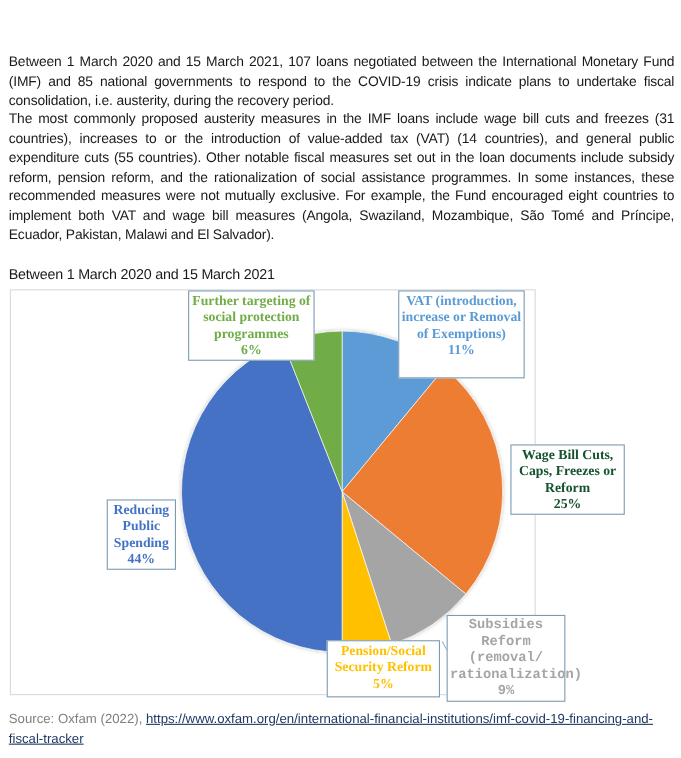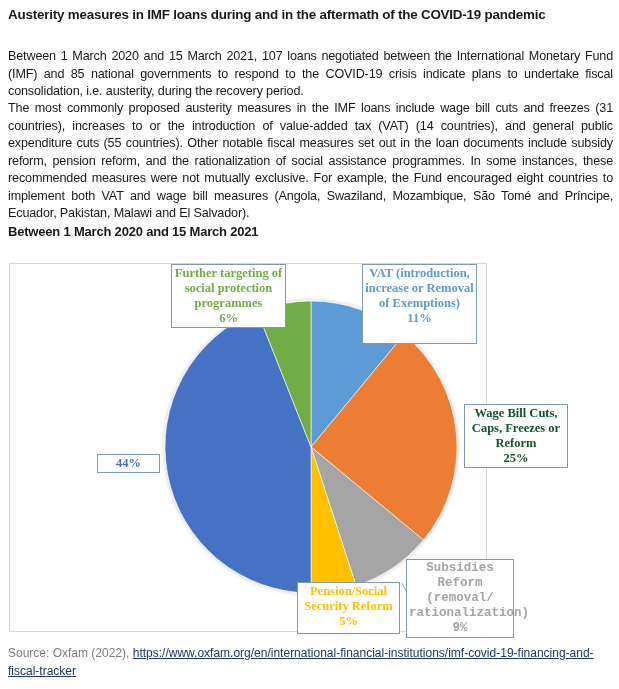--- a/index.html
+++ b/index.html
@@ -1,32 +1,31 @@
 <!DOCTYPE html>
 <html><head>
 <meta charset="utf-8">
 <style>
   body { margin:0; background:#fff; width:619px; height:689px; overflow:hidden; font-family:"Liberation Sans", sans-serif; color:#1a1a1a; }
   .page { position:relative; width:619px; height:689px; }
   .title { position:absolute; left:8px; top:7px; font-size:13.4px; font-weight:bold; letter-spacing:-0.2px; }
   .para { position:absolute; left:8px; width:605px; font-size:12.6px; line-height:17.5px; text-align:justify; letter-spacing:-0.15px; }
   .p1 { top:33px;margin-top:15px; }
   .p2 { top:100px; }
-  .subtitle { position:absolute; left:8px; top:224px; font-size:13px; font-weight:bold; letter-spacing:-0.2px; }
+  .subtitle { position:absolute; left:8px; top:242px; font-size:13px; font-weight:normal; letter-spacing:-0.2px; }
   .chart-frame { position:absolute; left:9px; top:263px; width:478px; height:369px; border:1px solid #d9d9d9; box-sizing:border-box; }
   svg.pie { position:absolute; left:0; top:0; }
   .lbl { position:absolute; background:#fff; border:1px solid #7a9cb3; font-family:"Liberation Serif", serif; font-weight:bold; font-size:12.5px; line-height:15px; text-align:center; box-sizing:border-box; padding:1px 2px; }
   .source { position:absolute; left:8px; top:644px; font-size:12px; line-height:18px; color:#7f7f7f; width:605px; }
   .source a { color:#1f3864; text-decoration:underline; }
 </style>
 </head>
 <body>
 
 <div class="page">
-  <div class="title">Austerity measures in IMF loans during and in the aftermath of the COVID-19 pandemic</div>
   <div class="para p1">Between 1 March 2020 and 15 March 2021, 107 loans negotiated between the International Monetary Fund (IMF) and 85 national governments to respond to the COVID-19 crisis indicate plans to undertake fiscal consolidation, i.e. austerity, during the recovery period.</div>
   <div class="para p2">The most commonly proposed austerity measures in the IMF loans include wage bill cuts and freezes (31 countries), increases to or the introduction of value-added tax (VAT) (14 countries), and general public expenditure cuts (55 countries). Other notable fiscal measures set out in the loan documents include subsidy reform, pension reform, and the rationalization of social assistance programmes. In some instances, these recommended measures were not mutually exclusive. For example, the Fund encouraged eight countries to implement both VAT and wage bill measures (Angola, Swaziland, Mozambique, São Tomé and Príncipe, Ecuador, Pakistan, Malawi and El Salvador).</div>
   <div class="subtitle">Between 1 March 2020 and 15 March 2021</div>
 
   <div class="chart-frame">
     <svg class="pie" id="pie" width="601" height="369">
       <defs>
         <filter id="sh" x="-10%" y="-10%" width="120%" height="120%">
           <feGaussianBlur in="SourceAlpha" stdDeviation="2"></feGaussianBlur>
           <feOffset dx="0" dy="0"></feOffset>
@@ -56,20 +55,21 @@
     </div>
     <div class="lbl" style="left:352px;top:0px;width:115px;height:80px;color:#5b9bd5;">
       <div>VAT (introduction, increase or Removal of Exemptions)</div>
       <div>11%</div>
     </div>
     <div class="lbl" style="left:454px;top:140px;width:104px;color:#14532d;">
       <div>Wage Bill Cuts, Caps, Freezes or Reform</div>
       <div>25%</div>
     </div>
     <div class="lbl" style="left:87px;top:190px;width:63px;color:#4472c4;">
+      <div>Reducing Public Spending</div>
       <div>44%</div>
     </div>
     <div class="lbl" style="left:396px;top:295px;width:108px;color:#a5a5a5;font-family:Liberation Mono, monospace;">
       <div>Subsidies Reform (removal/ rationalization)</div>
       <div>9%</div>
     </div>
     <div class="lbl" style="left:287px;top:318px;width:103px;height:52px;color:#ffc000;">
       <div>Pension/Social Security Reform</div>
       <div>5%</div>
     </div>

